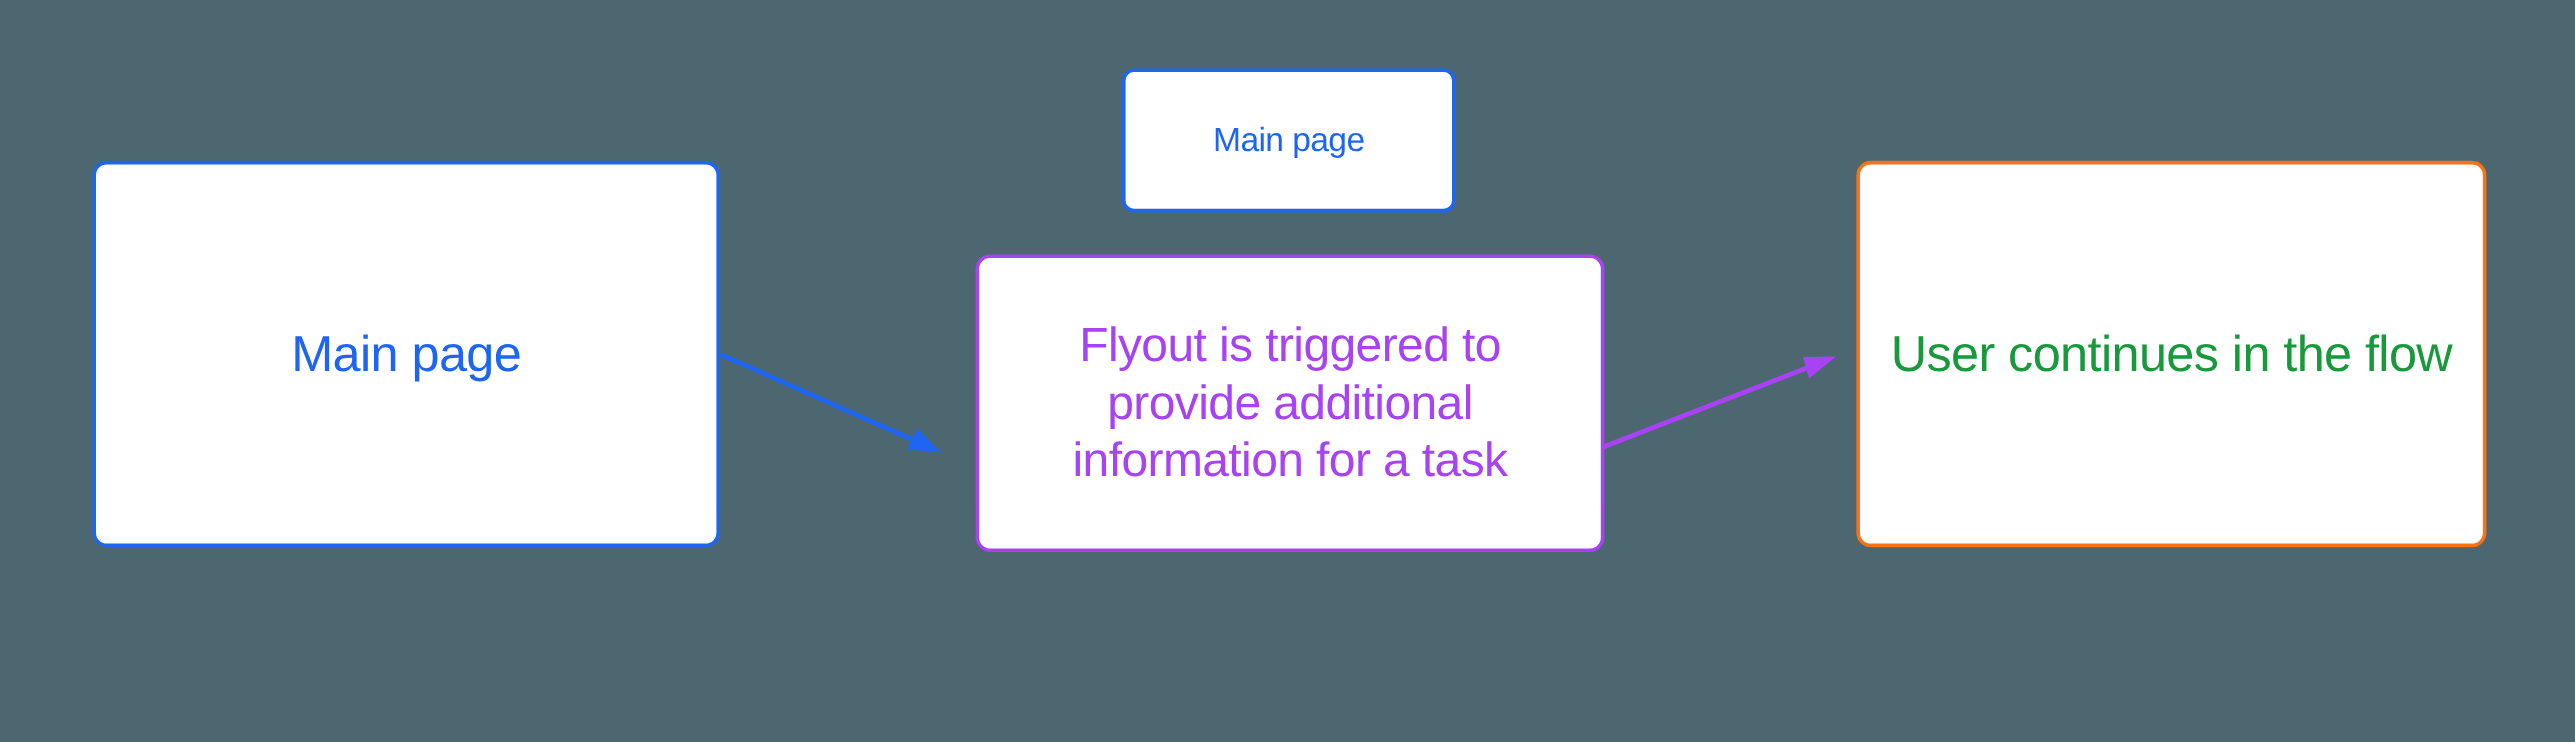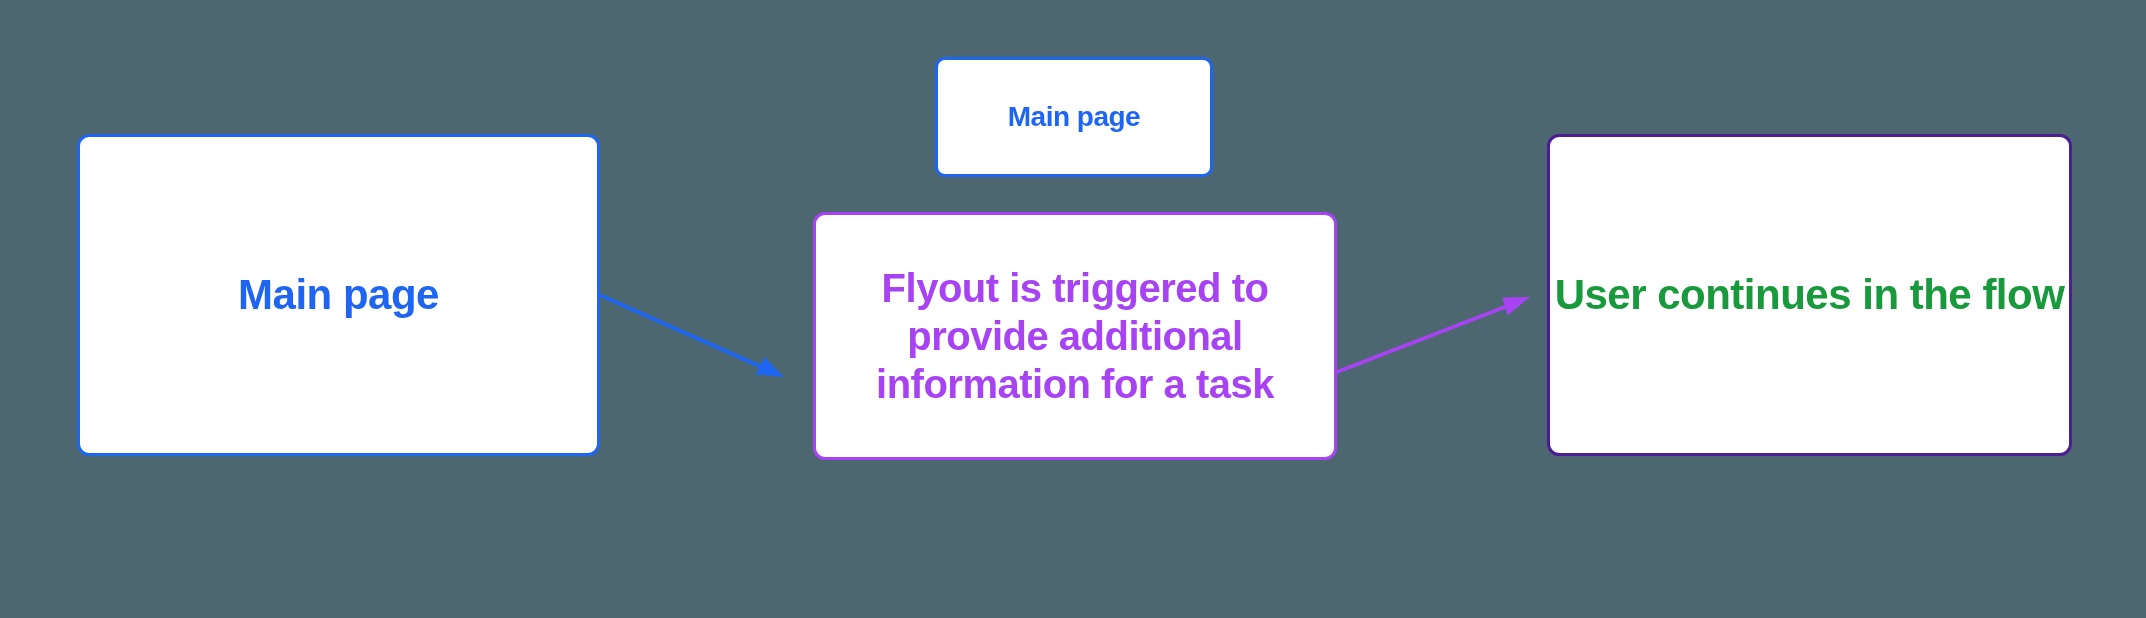--- a/index.html
+++ b/index.html
@@ -25,21 +25,21 @@
   }
   .node {
     position: absolute;
     background: #ffffff;
     border-radius: 12px;
     display: flex;
     align-items: center;
     justify-content: center;
     text-align: center;
     box-sizing: border-box;
-    font-weight: bold;
+    font-weight: normal;
     letter-spacing: -0.5px;
   }
   .node-label {
     display: block;
     white-space: pre-line;
   }
   .nowrap .node-label {
     white-space: nowrap;
   }
   .node-main-page {
@@ -70,21 +70,21 @@
     color: #a843f3;
     font-size: 40px;
     line-height: 1.2;
     padding: 0 14px;
   }
   .node-user-flow {
     left: 1547px;
     top: 134px;
     width: 525px;
     height: 322px;
-    border: 3px solid #4c1d95;
+    border: 3px solid #f97316;
     color: #18993c;
     font-size: 42px;
     padding: 0 8px;
   }
 </style>
 </head>
 <body>
 
 <div class="canvas">
 

